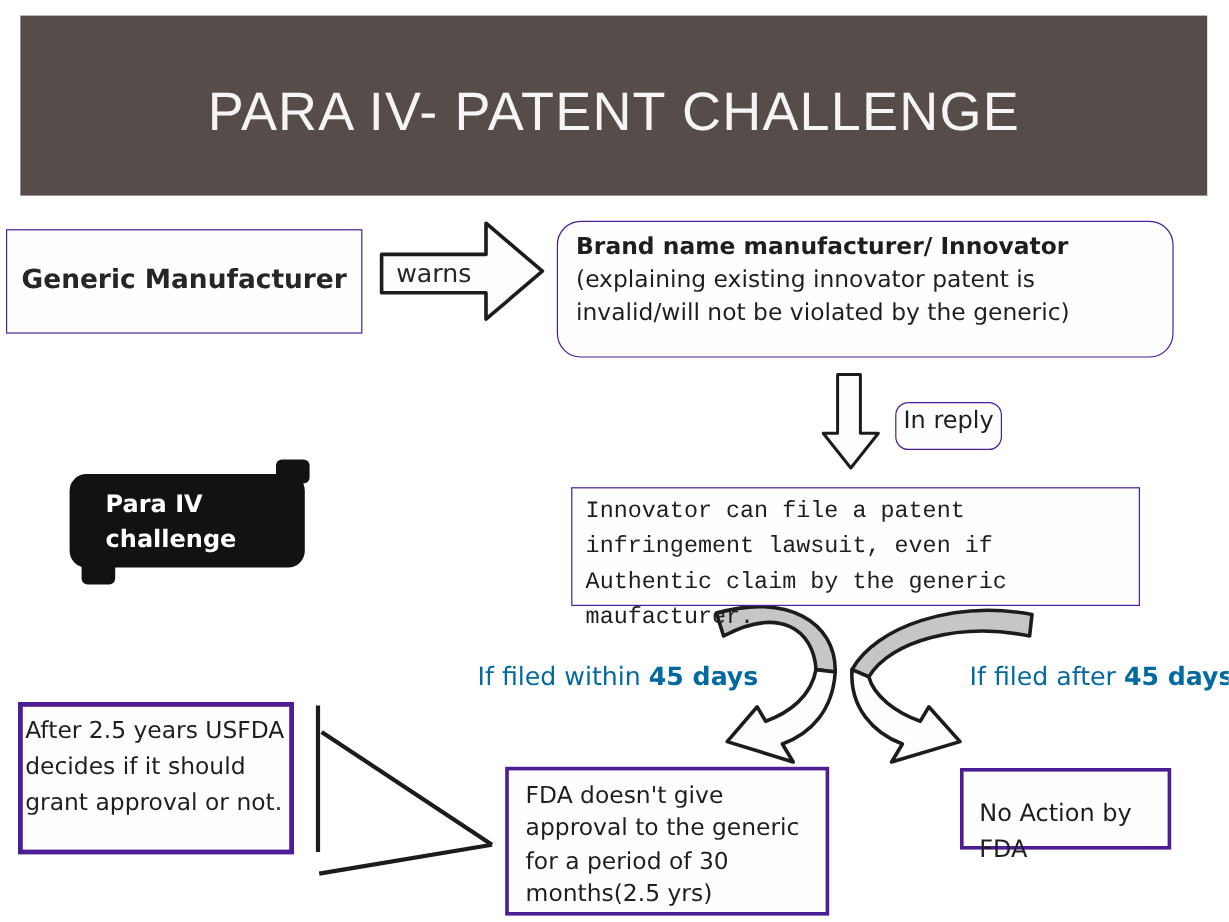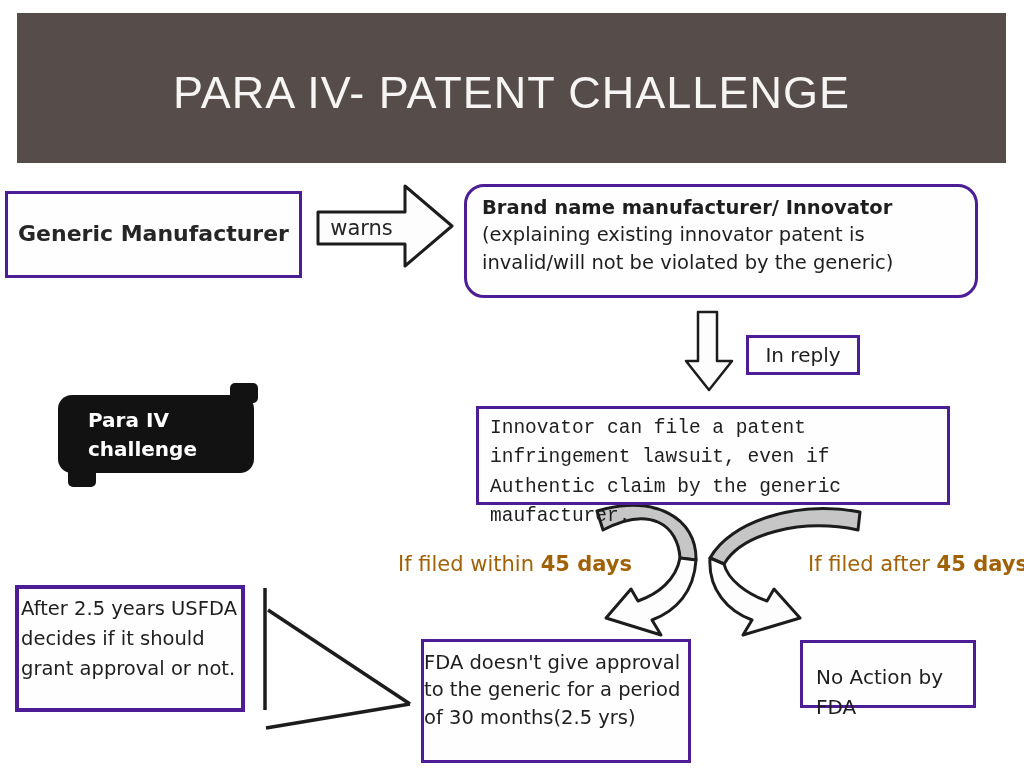--- a/index.html
+++ b/index.html
@@ -18,37 +18,38 @@
     margin:0; padding-top:10px;
     font-family:"Liberation Sans", sans-serif;
     font-size:45px; font-weight:400; letter-spacing:1px;
     color:#f7f5f4; white-space:nowrap;
   }
   
   svg.connectors { position:absolute; left:0; top:0; z-index:1; }
   
   .node {
     position:absolute; z-index:2; background:#fefefe;
-    border:3px solid #4c1d95; box-sizing:border-box;
+    border:1px solid #4c1d95; box-sizing:border-box;
     line-height:1.4;
   }
   .generic-box {
     left:5px; top:191px; width:297px; height:87px;
     display:flex; align-items:center; justify-content:center;
     font-size:22px; font-weight:700; color:#262626;
   }
   .brand-box {
     left:464px; top:184px; width:514px; height:114px;
     border-radius:20px; padding:7px 15px; font-size:19.5px;
   }
   .brand-box .ttl { font-weight:700; }
   .in-reply-box {
-    left:746px; top:335px; width:114px; height:40px;
-    display:flex; align-items:center; justify-content:center;
+    left:746px; top:335px; width:89px; height:40px;
+    display:flex; justify-content:center;
     font-size:20px;
+    border-radius:11px;
   }
   .lawsuit-box {
     left:476px; top:406px; width:474px; height:99px;
     padding:5px 11px; font-size:19.5px; line-height:1.5;font-family:Liberation Mono, monospace;
   }
   .para-iv-box {
     position:absolute; z-index:2; left:58px; top:395px; width:196px; height:78px;
     background:#121212; border-radius:14px;
     color:#ffffff; font-size:20px; font-weight:700; line-height:1.45;
     padding:11px 0 0 30px; box-sizing:border-box;
@@ -57,29 +58,29 @@
     position:absolute; background:#121212; border-radius:5px;
   }
   .tab.tr { right:-4px; top:-12px; width:28px; height:20px; }
   .tab.bl { left:10px;  bottom:-14px; width:28px; height:20px; }
   .after-box {
     left:15px; top:585px; width:230px; height:127px;
     border-width:4px; padding:5px 2px; font-size:19.5px; line-height:1.55;
   }
   .fda-box {
     left:421px; top:639px; width:270px; height:124px;
-    border-width:3.5px; padding:7px 0; font-size:19.5px; line-height:1.4;
+    border-width:3.5px; padding:7px 14px; font-size:19.5px; line-height:1.4;
   }
   .noaction-box {
     left:800px; top:640px; width:176px; height:68px;
     border-width:3.5px; padding:19px 13px; font-size:20px; line-height:1.5;
   }
   
   .float-label {
-    position:absolute; z-index:3; font-size:21px; color:#a16207; white-space:nowrap;
+    position:absolute; z-index:3; font-size:21px; color:#0369a1; white-space:nowrap;
   }
   .float-label b { font-weight:700; }
   .warns-label {
     left:318px; top:212px; width:87px; height:32px; z-index:3;
     display:flex; align-items:center; justify-content:center;
     font-size:21px; color:#262626;
   }
   .within-label { left:398px; top:552px; }
   .afterf-label { left:768px; top:552px;margin-left:40px; }
 </style>

